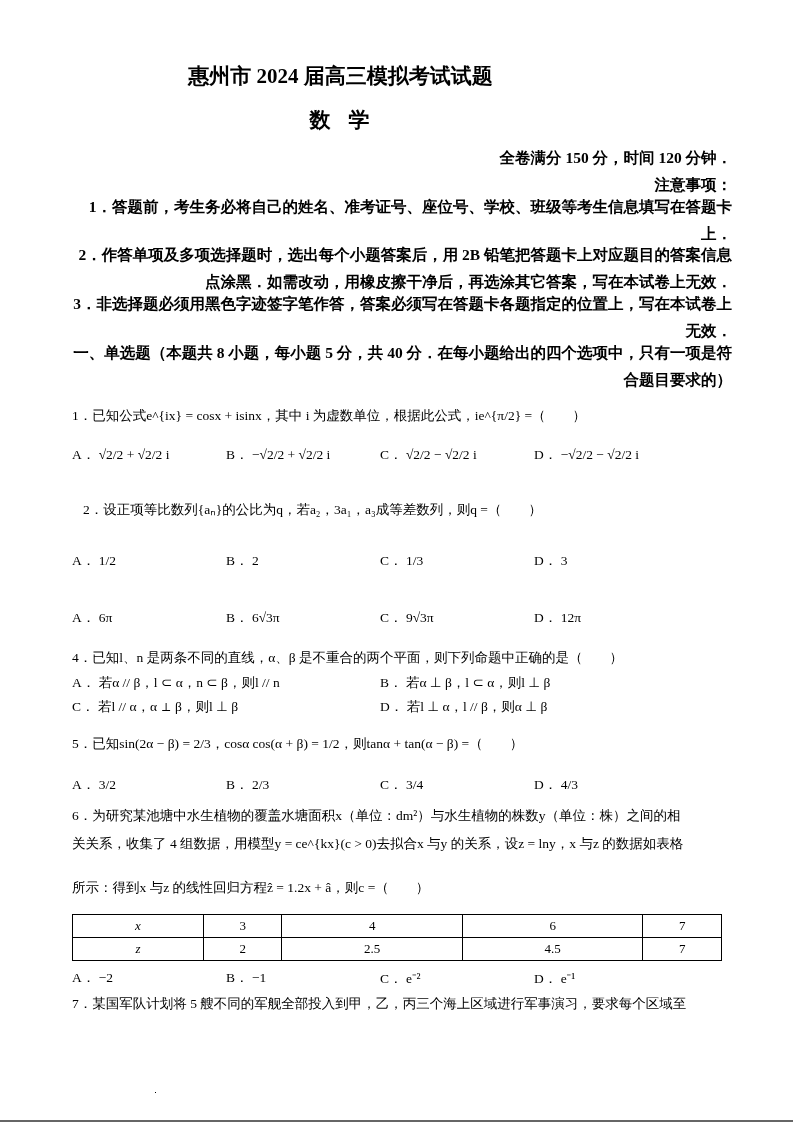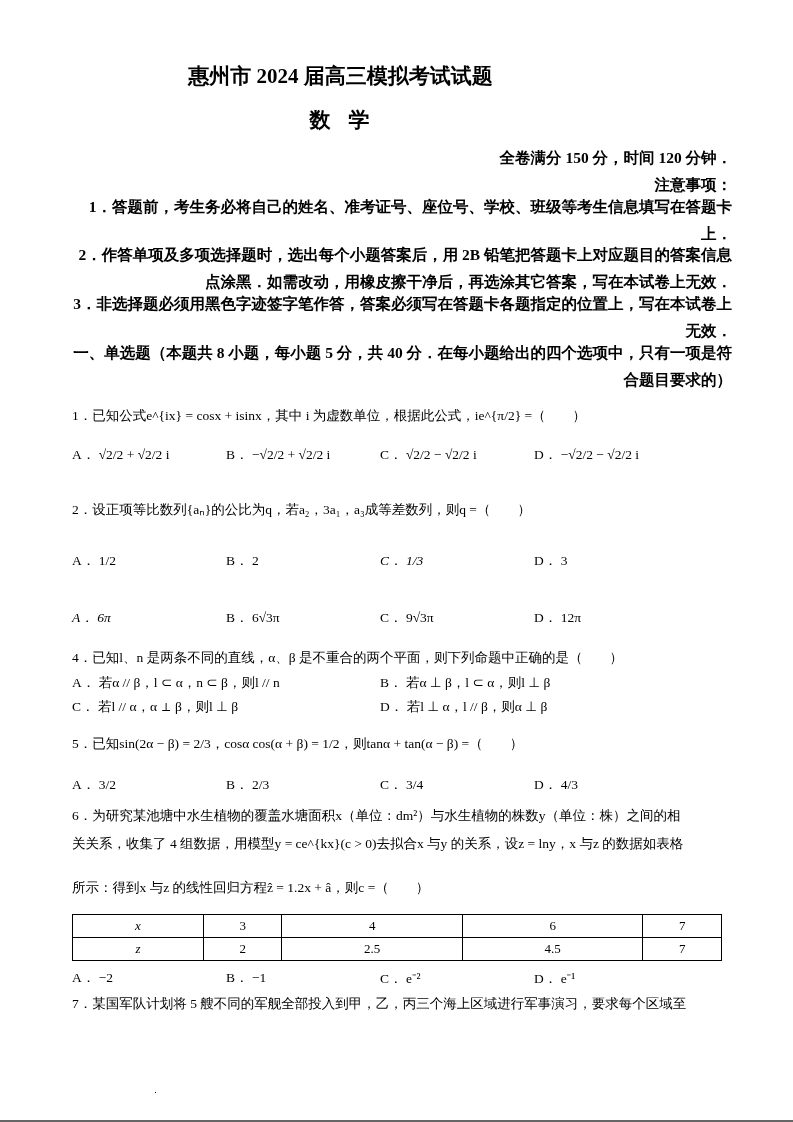--- a/index.html
+++ b/index.html
@@ -53,29 +53,29 @@
   <div class="bold-line" style="top:339px;">一、单选题（本题共 8 小题，每小题 5 分，共 40 分．在每小题给出的四个选项中，只有一项是符合题目要求的）</div>
 
   <div class="q" style="top:406px;">
     <span>1．</span><span>已知公式e^{ix} = cosx + isinx，其中 i 为虚数单位，根据此公式，ie^{π/2} =（　　）</span>
   </div>
   <div class="opt" style="left:72px; top:446px;"><span>A．</span> <span>√2/2 + √2/2 i</span></div>
   <div class="opt" style="left:226px; top:446px;"><span>B．</span> <span>−√2/2 + √2/2 i</span></div>
   <div class="opt" style="left:380px; top:446px;"><span>C．</span> <span>√2/2 − √2/2 i</span></div>
   <div class="opt" style="left:534px; top:446px;"><span>D．</span> <span>−√2/2 − √2/2 i</span></div>
 
-  <div class="q" style="top:500px;">
+  <div class="q" style="top:500px;margin-left:11px;">
     <span>2．</span><span>设正项等比数列{aₙ}的公比为q，若a₂，3a₁，a₃成等差数列，则q =（　　）</span>
   </div>
   <div class="opt" style="left:72px; top:552px;"><span>A．</span> <span>1/2</span></div>
   <div class="opt" style="left:226px; top:552px;"><span>B．</span> <span>2</span></div>
-  <div class="opt" style="left:380px; top:552px;font-style:italic;"><span>C．</span> <span>1/3</span></div>
+  <div class="opt" style="left:380px; top:552px;"><span>C．</span> <span>1/3</span></div>
   <div class="opt" style="left:534px; top:552px;"><span>D．</span> <span>3</span></div>
 
-  <div class="opt" style="left:72px; top:609px;font-style:italic;"><span>A．</span> <span>6π</span></div>
+  <div class="opt" style="left:72px; top:609px;"><span>A．</span> <span>6π</span></div>
   <div class="opt" style="left:226px; top:609px;"><span>B．</span> <span>6√3π</span></div>
   <div class="opt" style="left:380px; top:609px;"><span>C．</span> <span>9√3π</span></div>
   <div class="opt" style="left:534px; top:609px;"><span>D．</span> <span>12π</span></div>
 
   <div class="q" style="top:648px;">
     <span>4．</span><span>已知l、n 是两条不同的直线，α、β 是不重合的两个平面，则下列命题中正确的是（　　）</span>
   </div>
   <div class="opt" style="left:72px; top:674px;"><span>A．</span> <span>若α // β，l ⊂ α，n ⊂ β，则l // n</span></div>
   <div class="opt" style="left:380px; top:674px;"><span>B．</span> <span>若α ⊥ β，l ⊂ α，则l ⊥ β</span></div>
   <div class="opt" style="left:72px; top:698px;"><span>C．</span> <span>若l // α，α ⊥ β，则l ⊥ β</span></div>

